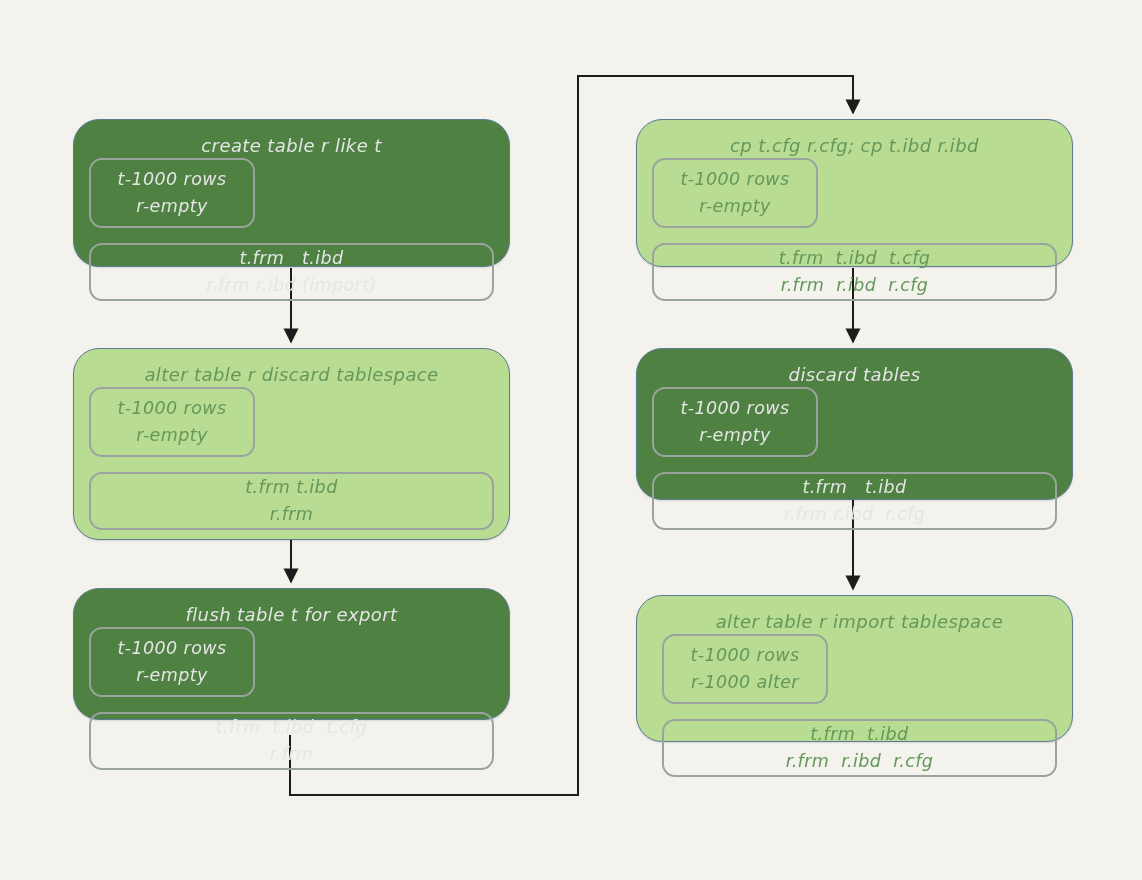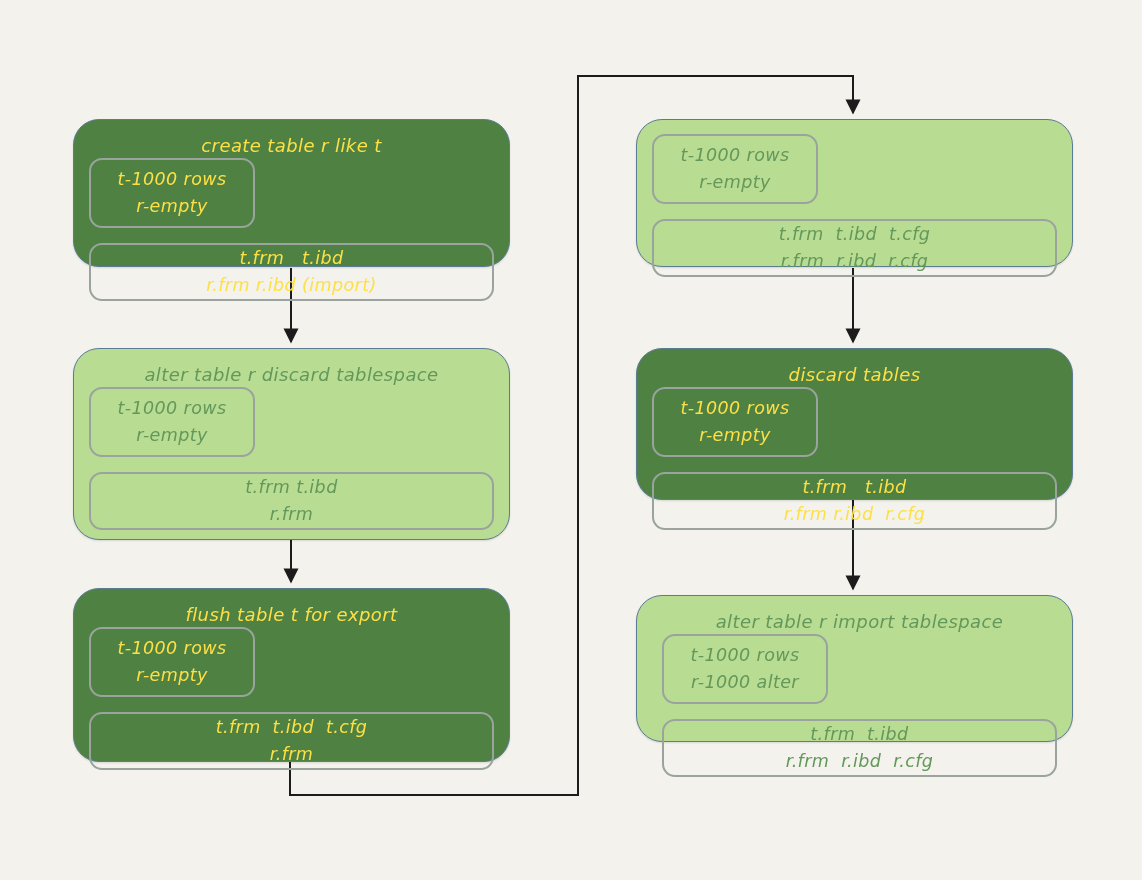--- a/index.html
+++ b/index.html
@@ -20,21 +20,21 @@
   .node {
     position: absolute;
     width: 437px;
     border: 1.5px solid #5b7d94;
     border-radius: 26px;
     display: flex;
     flex-direction: column;
     padding: 14px 12px 16px 12px;
     box-shadow: 0 1px 2px rgba(0,0,0,0.12);
   }
-  .node.dark  { background: #4e8142; color: #fde047; }
+  .node.dark  { background: #4e8142; color: #e5e5e5; }
   .node.light { background: #b9dc93; color: #63985a; }
 
   .node-title {
     text-align: center;
     font-size: 18px;
     font-style: italic;
     letter-spacing: 0.4px;
     line-height: 24px;
     white-space: pre;
   }
@@ -59,21 +59,21 @@
     letter-spacing: 0.4px;
     line-height: 27px;
   }
   .sub-box div { white-space: pre; }
   .sub-left  { width: 166px; flex: none; }
   .sub-right { flex: 1; }
 
   
   .pos-1 { left: 73px;  top: 119px; height: 148px; }
   .pos-2 { left: 73px;  top: 348px; height: 192px; }
-  .pos-3 { left: 73px;  top: 588px; height: 174px; padding-left: 12px; }
+  .pos-3 { left: 73px;  top: 588px; height: 132px; padding-left: 12px; }
   .pos-4 { left: 636px; top: 119px; height: 148px; }
   .pos-5 { left: 636px; top: 348px; height: 152px; }
   .pos-6 { left: 636px; top: 595px; height: 147px; padding-left: 22px; }
 </style>
 </head>
 <body>
 
 <div id="canvas">
 
   <svg class="edges-layer" width="1142" height="880" viewBox="0 0 1142 880" xmlns="http://www.w3.org/2000/svg">
@@ -125,20 +125,21 @@
         <div>r-empty</div>
       </div>
       <div class="sub-box sub-right">
         <div>t.frm  t.ibd  t.cfg</div>
         <div>r.frm</div>
       </div>
     </div>
   </div>
 
   <div class="node light pos-4">
+    <div class="node-title">cp t.cfg r.cfg; cp t.ibd r.ibd</div>
     <div class="sub-row">
       <div class="sub-box sub-left">
         <div>t-1000 rows</div>
         <div>r-empty</div>
       </div>
       <div class="sub-box sub-right">
         <div>t.frm  t.ibd  t.cfg</div>
         <div>r.frm  r.ibd  r.cfg</div>
       </div>
     </div>

